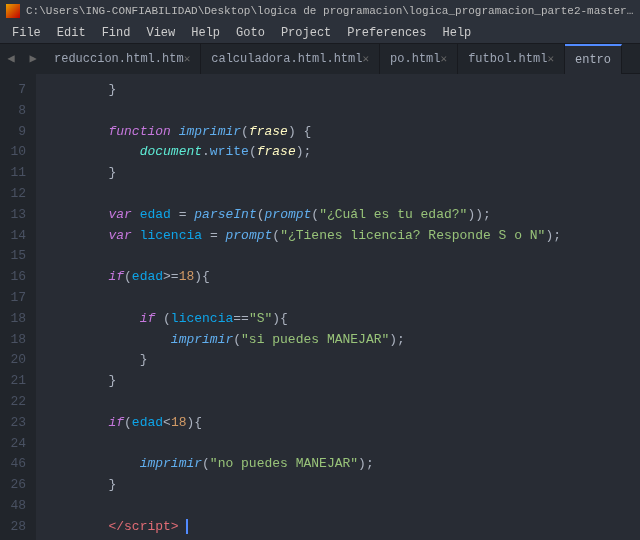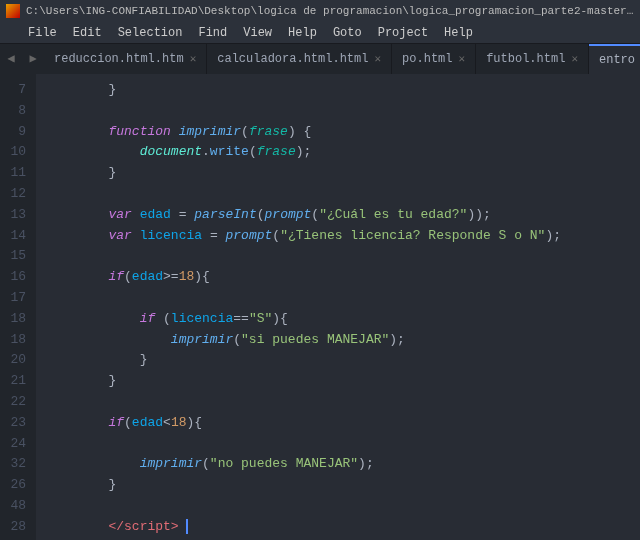--- a/index.html
+++ b/index.html
@@ -36,21 +36,21 @@
       text-overflow: ellipsis;
       color: #bbb;
     }
 
     
     #menu-bar {
       background: #2c313a;
       display: flex;
       align-items: center;
       height: 22px;
-      padding: 0 20px;
+      padding: 0 4px;
       border-bottom: 1px solid #181a1f;
     }
     .menu-item {
       padding: 2px 8px;
       font-size: 12px;
       color: #ccc;
       cursor: pointer;
       white-space: nowrap;
     }
 
@@ -75,21 +75,20 @@
       display: flex;
       align-items: center;
       padding: 0 10px;
       height: 30px;
       font-size: 12px;
       color: #9da5b4;
       background: #21252b;
       border-right: 1px solid #181a1f;
       cursor: pointer;
       white-space: nowrap;
-      gap: 6px;
     }
     .tab.active {
       background: #282c34;
       color: #abb2bf;
       border-top: 2px solid #528bff;
     }
     .tab .close-btn {
       font-size: 11px;
       color: #666;
       cursor: pointer;
@@ -126,21 +125,21 @@
 
     .code-line {
       white-space: pre;
       font-size: 13px;
       min-height: 20.8px;
     }
 
     
     .kw { color: #c678dd; font-style: italic; }      
     .fn { color: #61afef; font-style: italic; }       
-    .param { color: #14b8a6; font-style: italic; }    
+    .param { color: #fef9c3; font-style: italic; }    
     .str { color: #98c379; }                           
     .obj { color: #5eead4; font-style: italic; }      
     .method { color: #61afef; }                        
     .punc { color: #abb2bf; }                          
     .num { color: #d19a66; }                           
     .var-kw { color: #c678dd; font-style: italic; }   
     .var-name { color: #0ea5e9; }                      
     .op { color: #abb2bf; }                            
     .tag { color: #e06c75; }
     .cursor { border-right: 2px solid #528bff; }
@@ -149,26 +148,26 @@
 <body>
 
 <div id="title-bar">
   <span class="app-icon"></span>
   <span class="title-text">C:\Users\ING-CONFIABILIDAD\Desktop\logica de programacion\logica_programacion_parte2-master\aula1\ejercicio...</span>
 </div>
 
 <div id="menu-bar">
   <span class="menu-item">File</span>
   <span class="menu-item">Edit</span>
-  <span class="menu-item">Selection</span>
   <span class="menu-item">Find</span>
   <span class="menu-item">View</span>
   <span class="menu-item">Help</span>
   <span class="menu-item">Goto</span>
   <span class="menu-item">Project</span>
+  <span class="menu-item">Preferences</span>
   <span class="menu-item">Help</span>
 </div>
 
 <div id="tab-bar">
   <div class="tab-nav-btn">◀</div>
   <div class="tab-nav-btn">▶</div>
   <div class="tab">
     <span>reduccion.html.htm</span>
     <span class="close-btn">✕</span>
   </div>
@@ -204,21 +203,21 @@
     <div>15</div>
     <div>16</div>
     <div>17</div>
     <div>18</div>
     <div>18</div>
     <div>20</div>
     <div>21</div>
     <div>22</div>
     <div>23</div>
     <div>24</div>
-    <div>32</div>
+    <div>46</div>
     <div>26</div>
     <div>48</div>
     <div>28</div>
     <div>29</div>
   </div>
 
   <div id="code-content">
 
     <div class="code-line">        <span class="punc">}</span></div>
 

